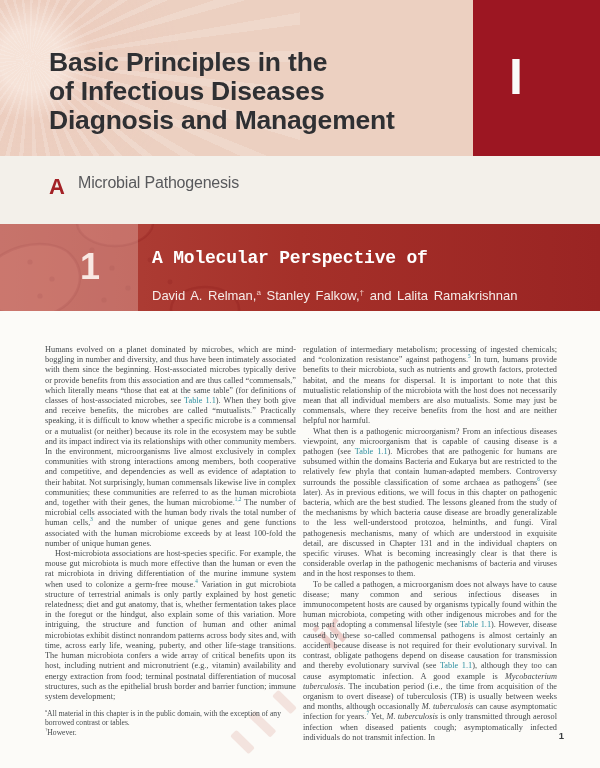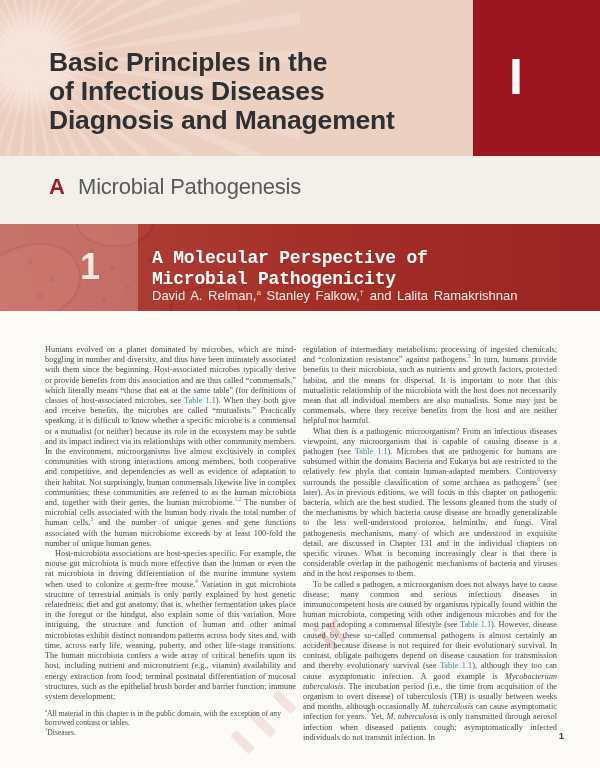--- a/index.html
+++ b/index.html
@@ -15,21 +15,21 @@
     opacity:.8;}
   .banner-title{position:absolute;left:49px;top:48px;color:#2f3033;font-weight:bold;
     font-size:26.5px;line-height:29px;letter-spacing:-0.2px;}
   .part-badge{position:absolute;left:473px;top:0;width:127px;height:156px;background:#9c1622;}
   .part-badge span{position:absolute;left:36px;top:50%;transform:translateY(-53%);
     color:#fafafa;font-weight:bold;font-size:50px;line-height:1;}
 
   
   .section-strip{position:absolute;left:0;top:156px;width:600px;height:68px;background:#f3f0ea;}
   .section-letter{position:absolute;left:49px;top:18px;color:#a32126;font-weight:bold;font-size:22px;}
-  .section-title{position:absolute;left:78px;top:18px;color:#58595c;font-weight:500;font-size:22px;letter-spacing:-0.2px;}
+  .section-title{position:absolute;left:78px;top:18px;color:#58595c;font-weight:500;font-size:16px;letter-spacing:-0.2px;}
 
   
   .chapter-bar{position:absolute;left:0;top:224px;width:600px;height:87px;overflow:hidden;
     background:linear-gradient(to right,#b2453c 0px,#a53029 300px,#9a2423 600px);}
   .chapter-bar svg{position:absolute;left:0;top:0;}
   .chapter-left{position:absolute;left:0;top:0;width:138px;height:87px;
     background:rgba(255,236,230,0.28);}
   .chapter-number{position:absolute;left:0;top:50%;transform:translateY(-52%);width:100px;
     text-align:right;color:#f9e9e4;font-weight:bold;font-size:36px;}
   .chapter-title{position:absolute;left:152px;top:24px;color:#ffffff;font-weight:bold;
@@ -105,40 +105,39 @@
           <circle cx="150" cy="36" r="2.4"></circle>
           <circle cx="170" cy="58" r="2.4"></circle>
         <circle cx="196" cy="30" r="2.2"></circle>
       </g>
     </svg>
     <div class="chapter-left">
       <div class="chapter-number">1</div>
     </div>
     <div class="chapter-title">
       <div>A Molecular Perspective of</div>
-      <div>Microbial Pathogenicity</div>
     </div>
     <div class="byline"><span>David A. Relman,</span><span class="rt-sup">a</span><span> Stanley Falkow,</span><span class="rt-sup">†</span><span> and Lalita Ramakrishnan</span></div>
   </div>
 
   <main class="body-area">
 
     <div class="watermark">
       <span class="wm-text">ir</span>
       <span class="wm-frag f1"></span>
       <span class="wm-frag f2"></span>
       <span class="wm-frag f3"></span>
     </div>
 
     <div class="col col-left">
       <p class="para"><span>Humans evolved on a planet dominated by microbes, which are mind-boggling in number and diversity, and thus have been intimately associated with them since the beginning. Host-associated microbes typically derive or provide benefits from this association and are thus called “commensals,” which literally means “those that eat at the same table” (for definitions of classes of host-associated microbes, see </span><span class="rt-link">Table 1.1</span><span>). When they both give and receive benefits, the microbes are called “mutualists.” Practically speaking, it is difficult to know whether a specific microbe is a commensal or a mutualist (or neither) because its role in the ecosystem may be subtle and its impact indirect via its relationships with other community members. In the environment, microorganisms live almost exclusively in complex communities with strong interactions among members, both cooperative and competitive, and dependencies as well as evidence of adaptation to their habitat. Not surprisingly, human commensals likewise live in complex communities; these communities are referred to as the human microbiota and, together with their genes, the human microbiome.</span><span class="rt-sup">1,2</span><span> The number of microbial cells associated with the human body rivals the total number of human cells,</span><span class="rt-sup">3</span><span> and the number of unique genes and gene functions associated with the human microbiome exceeds by at least 100-fold the number of unique human genes.</span></p>
       <p class="para indent"><span>Host-microbiota associations are host-species specific. For example, the mouse gut microbiota is much more effective than the human or even the rat microbiota in driving differentiation of the murine immune system when used to colonize a germ-free mouse.</span><span class="rt-sup">4</span><span> Variation in gut microbiota structure of terrestrial animals is only partly explained by host genetic relatedness; diet and gut anatomy, that is, whether fermentation takes place in the foregut or the hindgut, also explain some of this variation. More intriguing, the structure and function of human and other animal microbiotas exhibit distinct nonrandom patterns across body sites and, with time, across early life, weaning, puberty, and other life-stage transitions. The human microbiota confers a wide array of critical benefits upon its host, including nutrient and micronutrient (e.g., vitamin) availability and energy extraction from food; terminal postnatal differentiation of mucosal structures, such as the epithelial brush border and barrier function; immune system development;</span></p>
       <div class="footnotes">
         <p class="footnote"><span class="rt-supk">a</span><span>All material in this chapter is in the public domain, with the exception of any borrowed contrast or tables.</span></p>
-        <p class="footnote"><span class="rt-supk">†</span><span>Diseases.</span></p>
+        <p class="footnote"><span class="rt-supk">†</span><span>However.</span></p>
       </div>
     </div>
 
     <div class="col col-right">
       <p class="para"><span>regulation of intermediary metabolism; processing of ingested chemicals; and “colonization resistance” against pathogens.</span><span class="rt-sup">5</span><span> In turn, humans provide benefits to their microbiota, such as nutrients and growth factors, protected habitat, and the means for dispersal. It is important to note that this mutualistic relationship of the microbiota with the host does not necessarily mean that all individual members are also mutualists. Some may just be commensals, where they receive benefits from the host and are neither helpful nor harmful.</span></p>
       <p class="para indent"><span>What then is a pathogenic microorganism? From an infectious diseases viewpoint, any microorganism that is capable of causing disease is a pathogen (see </span><span class="rt-link">Table 1.1</span><span>). Microbes that are pathogenic for humans are subsumed within the domains Bacteria and Eukarya but are restricted to the relatively few phyla that contain human-adapted members. Controversy surrounds the possible classification of some archaea as pathogens</span><span class="rt-sup">6</span><span> (see later). As in previous editions, we will focus in this chapter on pathogenic bacteria, which are the best studied. The lessons gleaned from the study of the mechanisms by which bacteria cause disease are broadly generalizable to the less well-understood protozoa, helminths, and fungi. Viral pathogenesis mechanisms, many of which are understood in exquisite detail, are discussed in Chapter 131 and in the individual chapters on specific viruses. What is becoming increasingly clear is that there is considerable overlap in the pathogenic mechanisms of bacteria and viruses and in the host responses to them.</span></p>
       <p class="para indent"><span>To be called a pathogen, a microorganism does not always have to cause disease; many common and serious infectious diseases in immunocompetent hosts are caused by organisms typically found within the human microbiota, competing with other indigenous microbes and for the most part adopting a commensal lifestyle (see </span><span class="rt-link">Table 1.1</span><span>). However, disease caused by these so-called commensal pathogens is almost certainly an accident because disease is not required for their evolutionary survival. In contrast, obligate pathogens depend on disease causation for transmission and thereby evolutionary survival (see </span><span class="rt-link">Table 1.1</span><span>), although they too can cause asymptomatic infection. A good example is </span><span class="rt-i">Mycobacterium tuberculosis</span><span>. The incubation period (i.e., the time from acquisition of the organism to overt disease) of tuberculosis (TB) is usually between weeks and months, although occasionally </span><span class="rt-i">M. tuberculosis</span><span> can cause asymptomatic infection for years.</span><span class="rt-sup">7</span><span> Yet, </span><span class="rt-i">M. tuberculosis</span><span> is only transmitted through aerosol infection when diseased patients cough; asymptomatically infected individuals do not transmit infection. In</span></p>
     </div>
 
   </main>

